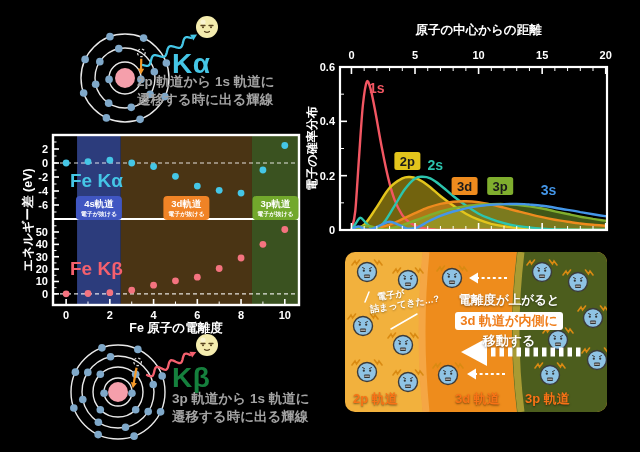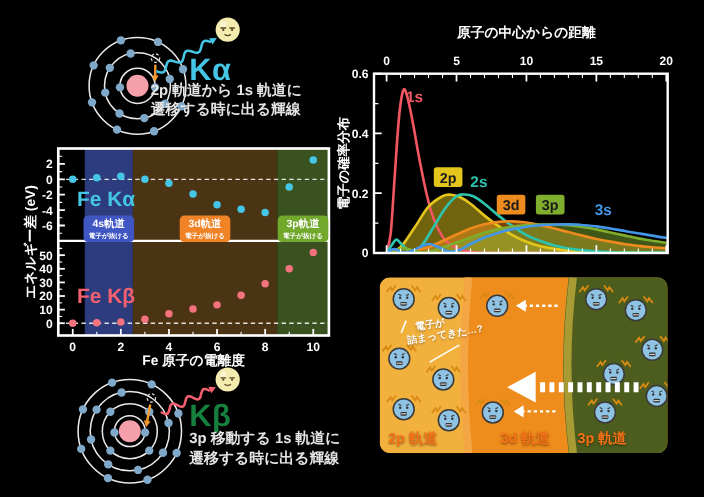--- a/index.html
+++ b/index.html
@@ -9,21 +9,21 @@
 #stage svg{position:absolute;display:block}
 #atom-ka{left:55px;top:5px}
 #atom-kb{left:55px;top:333px}
 #chart-energy{left:20px;top:125px}
 #chart-radial{left:305px;top:18px}
 #panel-orbital{position:absolute;left:345px;top:252px;width:262px;height:160px;border-radius:10px;overflow:hidden}
 #orbital-svg{left:0;top:0}
 .trans-label{position:absolute;font-size:28px;font-weight:bold;letter-spacing:.5px}
 #kalpha-label{left:172px;top:48px;color:#45c6e6}
 #kbeta-label{left:172px;top:362px;color:#15803d}
-.trans-desc{position:absolute;color:#e5e5e5;font-size:13.5px;font-weight:bold;line-height:17.5px;white-space:nowrap}
+.trans-desc{position:absolute;color:#a3a3a3;font-size:13.5px;font-weight:bold;line-height:17.5px;white-space:nowrap}
 #kalpha-desc{left:137px;top:73px}
 #kbeta-desc{left:172px;top:390px}
 .hand{position:absolute;left:24px;top:36px;color:#fff;font-size:9px;font-weight:bold;line-height:11px;transform:rotate(-9deg);white-space:nowrap;text-shadow:0 1px 2px rgba(0,0,0,.35)}
 .hand div:first-child{padding-left:9px}
 .note{position:absolute;left:102px;top:40px;width:124px;text-align:center;text-shadow:0 1px 2px rgba(0,0,0,.45)}
 .note-l1{color:#fff;font-size:12.5px;font-weight:bold;white-space:nowrap}
 .note-l2{margin-top:2px}
 .note-l2 span{display:inline-block;background:#fff;color:#ef7d1a;font-size:13px;font-weight:bold;padding:0 5px;border-radius:3px;text-shadow:none;white-space:nowrap}
 .note-l3{margin-top:2px;color:#fff;font-size:13px;font-weight:bold}
 .bandlab{position:absolute;top:138px;color:#f97316;font-size:13px;font-weight:bold;white-space:nowrap;text-shadow:0 1px 2px rgba(0,0,0,.5)}
@@ -440,20 +440,25 @@
         <polygon points="124,26 133,20.5 133,31.5" fill="#fff"></polygon>
         <line x1="160" y1="122" x2="130" y2="122" stroke="#fff" stroke-width="2.2" stroke-dasharray="3 2.6"></line>
         <polygon points="122,122 131,116.5 131,127.5" fill="#fff"></polygon>
         <polygon points="116,100 142,86 142,114" fill="#fff"></polygon>
         <line x1="146" y1="100" x2="238" y2="100" stroke="#fff" stroke-width="9" stroke-dasharray="4.5 4"></line>
       </svg>
     <div class="hand">
       <div>電子が</div>
       <div>詰まってきた…?</div>
     </div>
+    <div class="note">
+      <div class="note-l1">電離度が上がると</div>
+      <div class="note-l2"><span>3d 軌道が内側に</span></div>
+      <div class="note-l3">移動する</div>
+    </div>
     <div class="bandlab" style="left:8px">2p 軌道</div>
     <div class="bandlab" style="left:110px">3d 軌道</div>
     <div class="bandlab" style="left:180px">3p 軌道</div>
   </div>
 
   <svg id="atom-kb" width="250" height="119">
       <circle cx="63" cy="59" r="14" fill="none" stroke="#e9e9e9" stroke-width="1.4"></circle>
       <circle cx="63" cy="59" r="25" fill="none" stroke="#e9e9e9" stroke-width="1.4"></circle>
       <circle cx="63" cy="59" r="36" fill="none" stroke="#e9e9e9" stroke-width="1.4"></circle>
       <circle cx="63" cy="59" r="47" fill="none" stroke="#e9e9e9" stroke-width="1.4"></circle>
@@ -489,17 +494,17 @@
         <circle cx="-4" cy="-5" r="2.6" fill="#faf5d2"></circle>
         <line x1="-6" y1="-1.5" x2="-2" y2="-1.5" stroke="#57431f" stroke-width="1.3" stroke-linecap="round"></line>
         <line x1="2" y1="-1.5" x2="6" y2="-1.5" stroke="#57431f" stroke-width="1.3" stroke-linecap="round"></line>
         <circle cx="-4" cy="0.2" r="1" fill="#57431f"></circle>
         <circle cx="4" cy="0.2" r="1" fill="#57431f"></circle>
         <path d="M-2.5 4.5 Q0 6.3 2.5 4.5" fill="none" stroke="#57431f" stroke-width="1.2" stroke-linecap="round"></path>
       </g>
     </svg>
   <div id="kbeta-label" class="trans-label">Kβ</div>
   <div id="kbeta-desc" class="trans-desc">
-    <div>3p 移動する 1s 軌道に</div>
+    <div>3p 軌道から 1s 軌道に</div>
     <div>遷移する時に出る輝線</div>
   </div>
 
 </div>
 
 </body></html>

